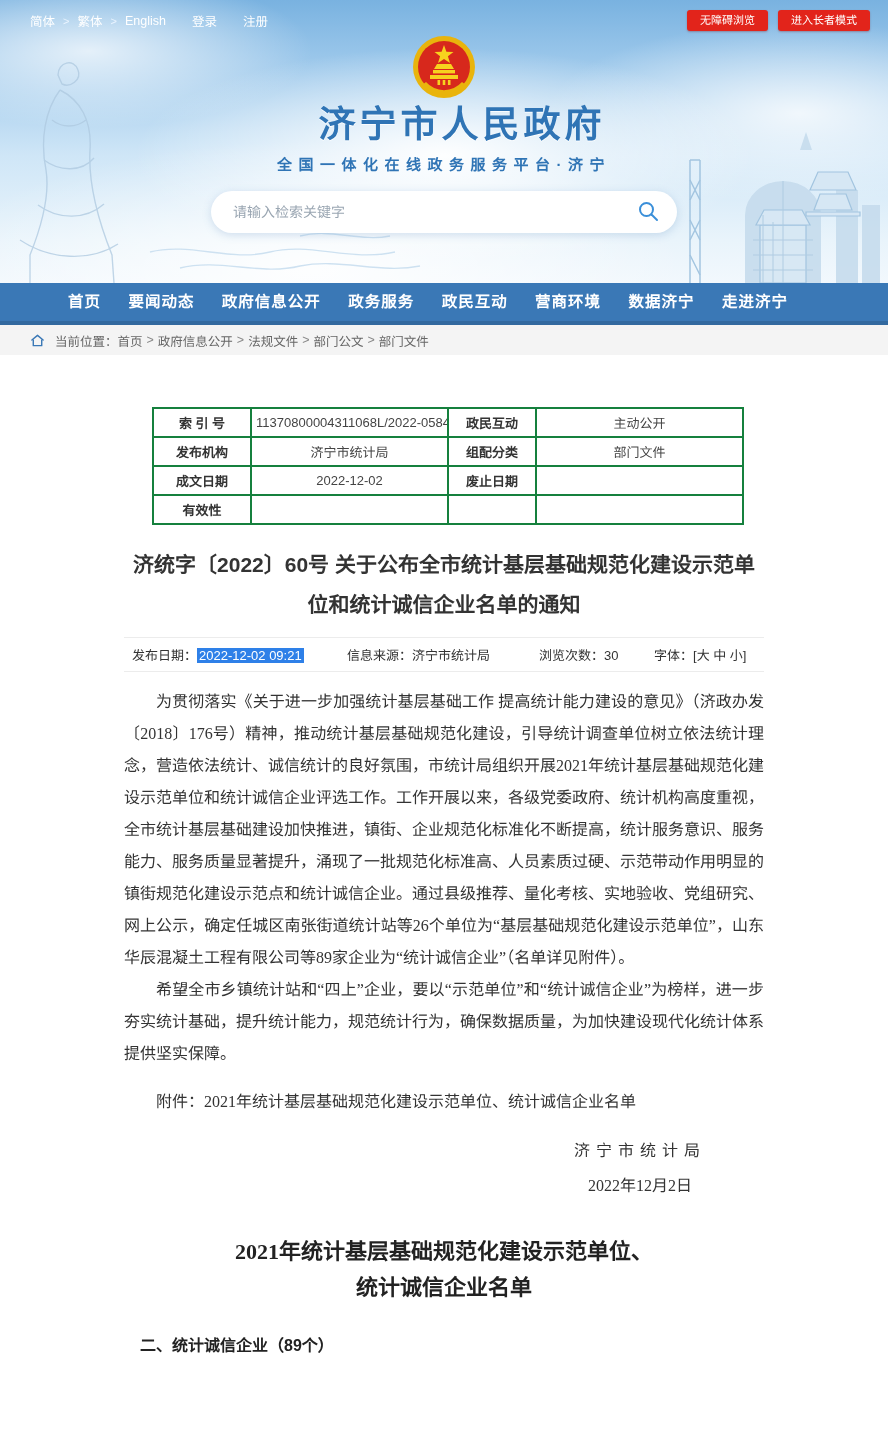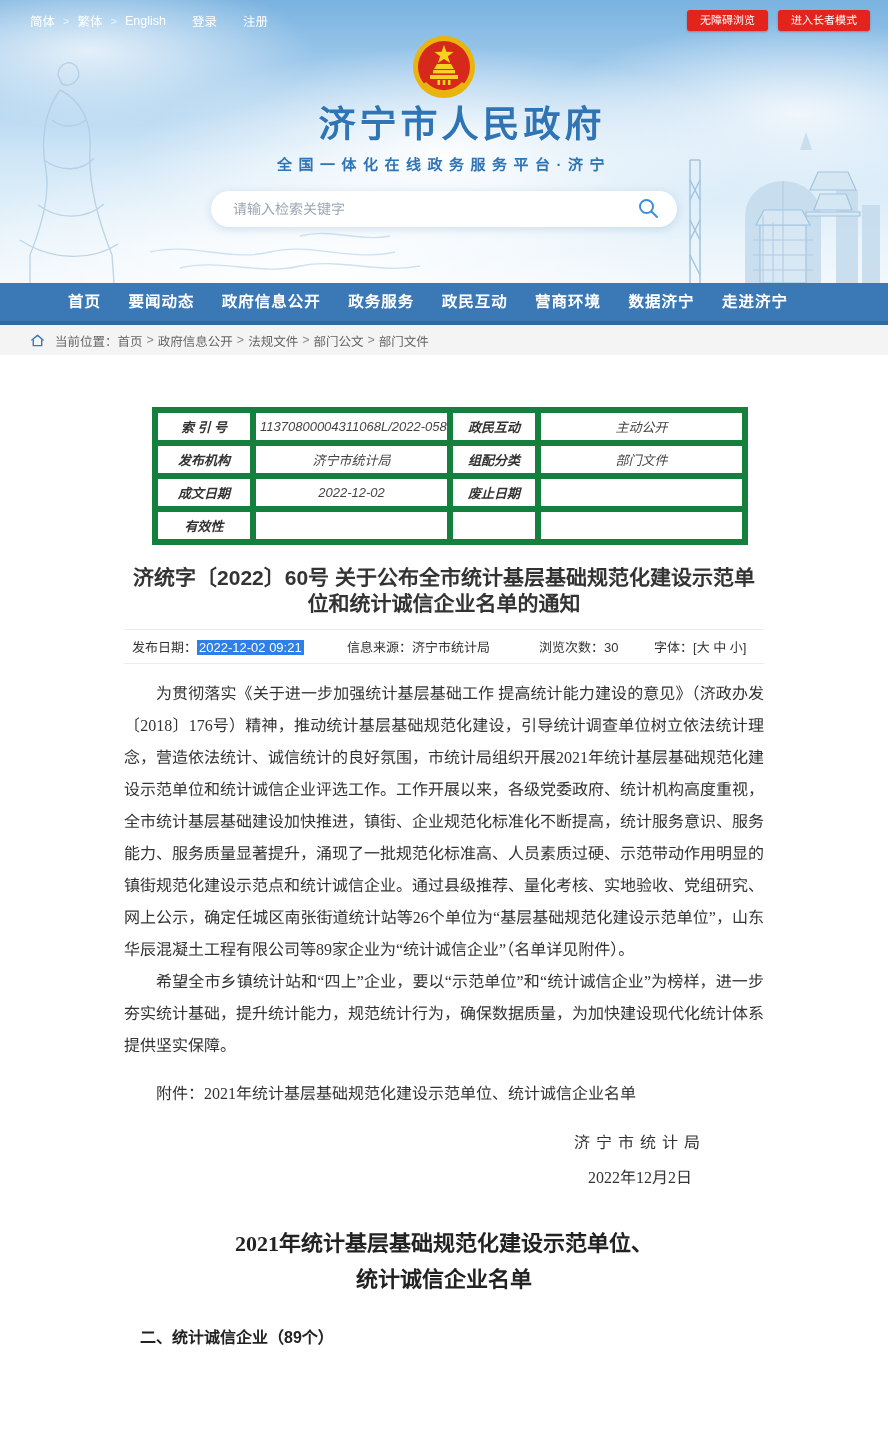--- a/index.html
+++ b/index.html
@@ -41,21 +41,21 @@
   .site-title {
     font-size:37px; font-weight:bold; color:#2f74b5; letter-spacing:4px;
     line-height:44px; text-shadow:0 1px 0 rgba(255,255,255,.8);padding-left:36px;
   }
   .site-subtitle {
     margin-top:6px; font-size:15px; font-weight:bold; color:#2f74b5; letter-spacing:6.5px;
   }
 
   .search-wrap { position:relative; z-index:5; margin:17px auto 0; width:466px; }
   .search-box {
-    display:flex; align-items:center; width:466px; height:36px;
+    display:flex; align-items:center; width:466px; height:42px;
     background:#ffffff; border-radius:21px; box-shadow:0 2px 8px rgba(90,140,190,.25);
     padding:0 16px 0 22px;
   }
   .search-input {
     flex:1; border:none; outline:none; font-size:14px; color:#333;
     font-family:"Liberation Sans","DejaVu Sans",sans-serif; background:transparent;
   }
   .search-input::placeholder { color:#9aa6b2; }
   .search-btn { width:26px; height:26px; background:none; border:none; cursor:pointer; padding:0; }
 
@@ -81,29 +81,29 @@
   .crumbbar .csep { margin:0 4px; color:#888; }
 
   
   .content { padding:52px 124px 0 124px; }
 
   table.info {
     border-collapse:collapse; margin-left:28px; width:590px;
     font-size:13px; color:#444; table-layout:fixed;
   }
   table.info td {
-    border:6px solid #15803d; text-align:center; padding:4px 4px; height:15px;
-    overflow:hidden; white-space:nowrap;font-style:italic;
+    border:2px solid #15803d; text-align:center; padding:4px 4px; height:15px;
+    overflow:hidden; white-space:nowrap;
   }
   table.info td.lbl { font-weight:bold; color:#333; }
   .w1{width:98px} .w2{width:197px} .w3{width:88px} .w4{width:207px}
 
   .doc-title {
     margin:20px auto 0; max-width:680px; text-align:center;
-    font-size:21px; font-weight:600; color:#333; line-height:26px;
+    font-size:21px; font-weight:600; color:#333; line-height:40px;
   }
 
   .meta {
     margin-top:12px; border-top:1px solid #ececec; border-bottom:1px solid #ececec;
     display:flex; align-items:center; font-size:13px; color:#333;
     padding:7px 0 7px 8px;
   }
   .meta .m-date { width:215px; }
   .meta .m-src  { width:192px; }
   .meta .m-views{ width:115px; }

